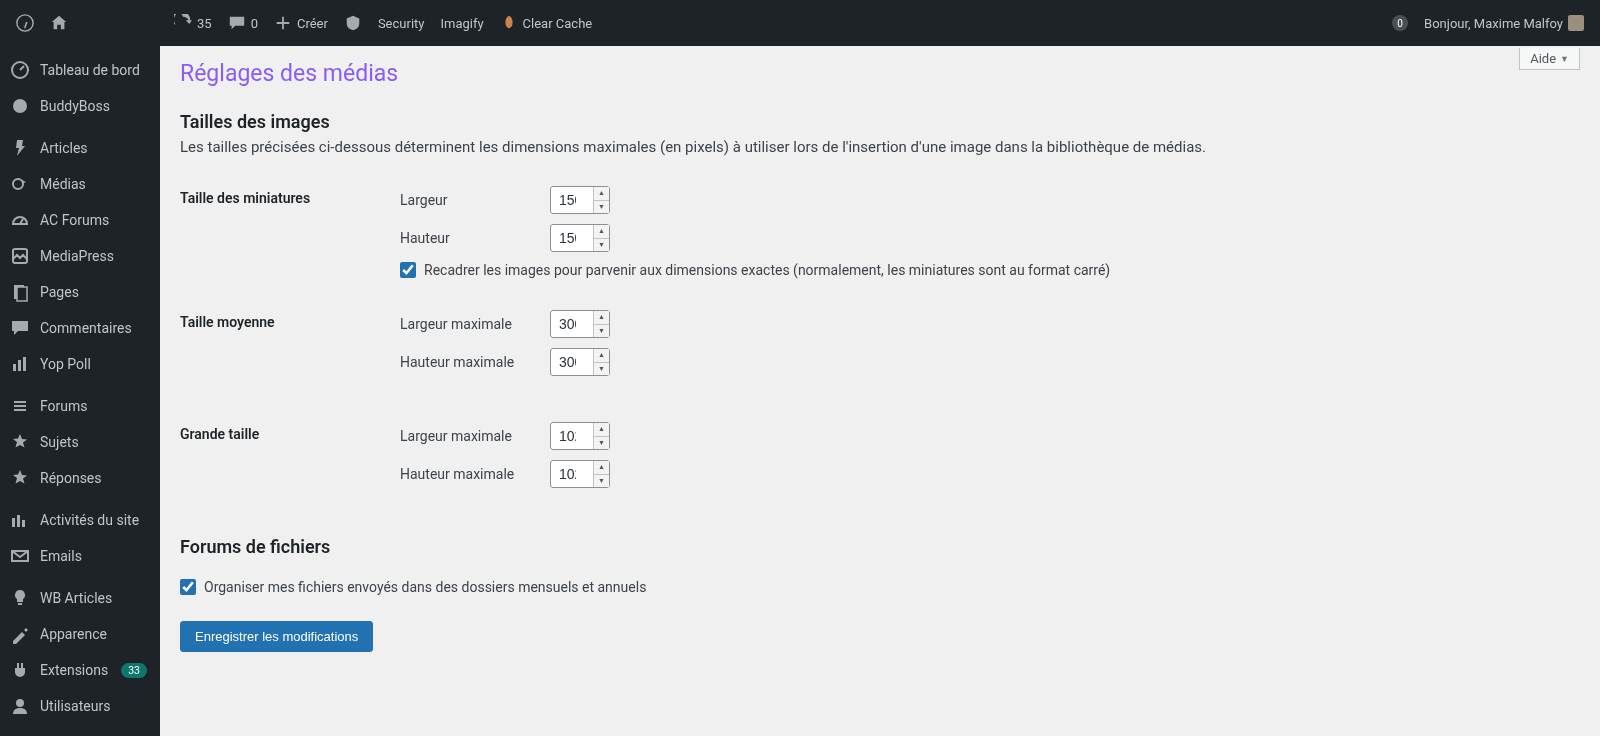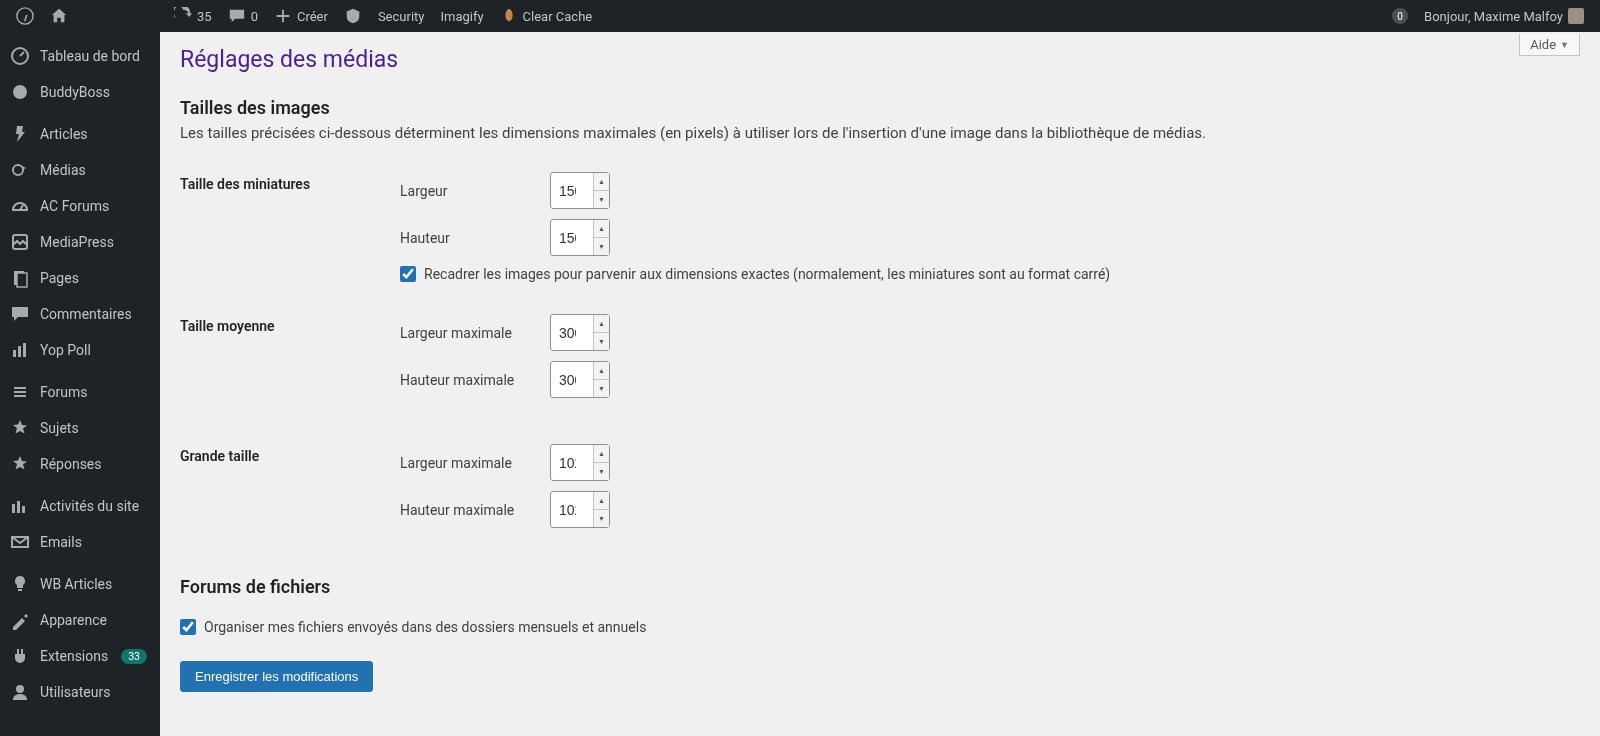--- a/index.html
+++ b/index.html
@@ -9,21 +9,21 @@
     width: 1600px;
     height: 736px;
     overflow: hidden;
     color: #3c434a;
     font-size: 13px;
   }
 
   
   .adminbar {
     background: #1d2327;
-    height: 32px;
+    height: 46px;
     color: #c3c4c7;
     display: flex;
     align-items: center;
     padding: 0 8px;
     font-size: 13px;
     justify-content: space-between;
   }
   .adminbar-left, .adminbar-right { display: flex; align-items: center; height: 100%; }
   .adminbar-item {
     display: flex;
@@ -96,21 +96,21 @@
     color:#50575e;
     font-size: 13px;
     padding: 3px 10px;
     display:flex; align-items:center; gap:4px;
     cursor:pointer;
   }
   .help-tab .tri { font-size: 9px; color:#72777c; }
   h1 {
     font-size: 23px;
     font-weight: 400;
-    color: #4c1d95;
+    color: #8b5cf6;
     padding: 14px 0 4px 0;
   }
   h2 {
     font-size: 18px;
     font-weight: 600;
     color: #1d2327;
     margin-top: 20px;
     margin-bottom: 6px;
   }
   p.desc {
@@ -132,21 +132,21 @@
   table.form-table td { padding: 8px 0 8px 0; vertical-align: top; }
   .field-row { display:flex; align-items:center; margin-bottom:10px; }
   .field-label { width: 150px; color:#3c434a; font-size:14px; }
 
   .num-wrap {
     position: relative;
     display: inline-block;
   }
   input[type="number"].numinput {
     width: 60px;
-    height: 37px;
+    height: 28px;
     border: 1px solid #8c8f94;
     border-radius: 3px;
     background: #fff;
     padding: 0 18px 0 8px;
     font-size: 14px;
     color:#2c3338;
   }
   .spin {
     position:absolute; right:1px; top:1px; bottom:1px; width: 16px;
     display:flex; flex-direction:column; border-left:1px solid #c0c4c9;

